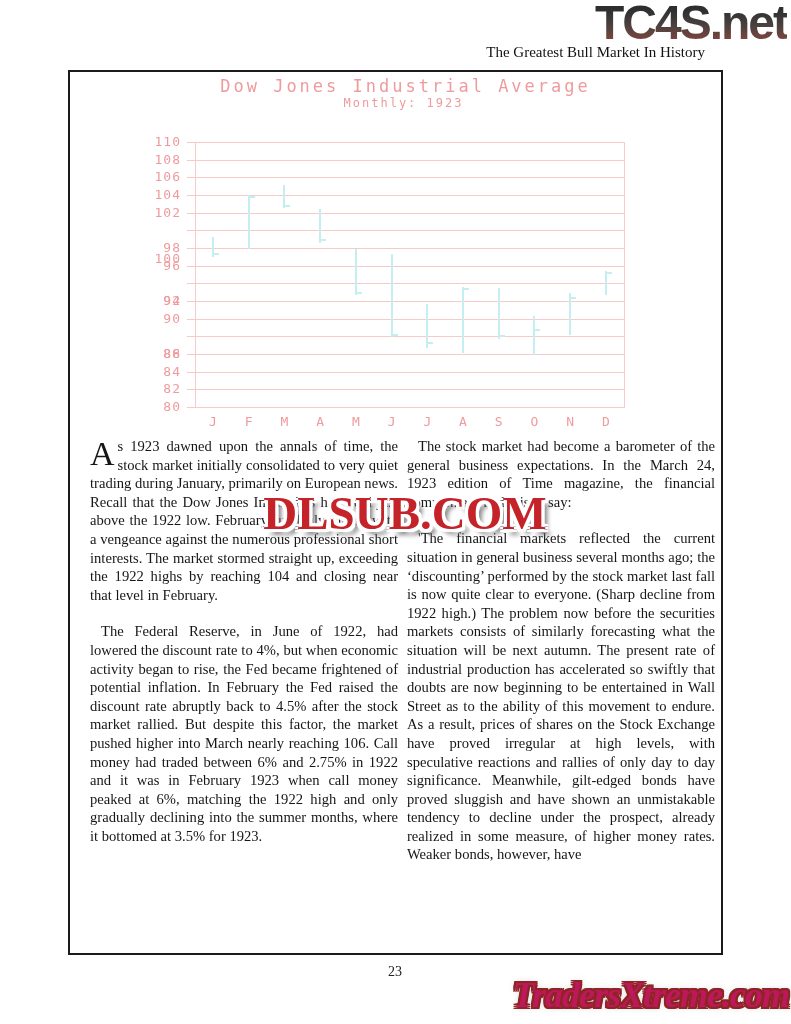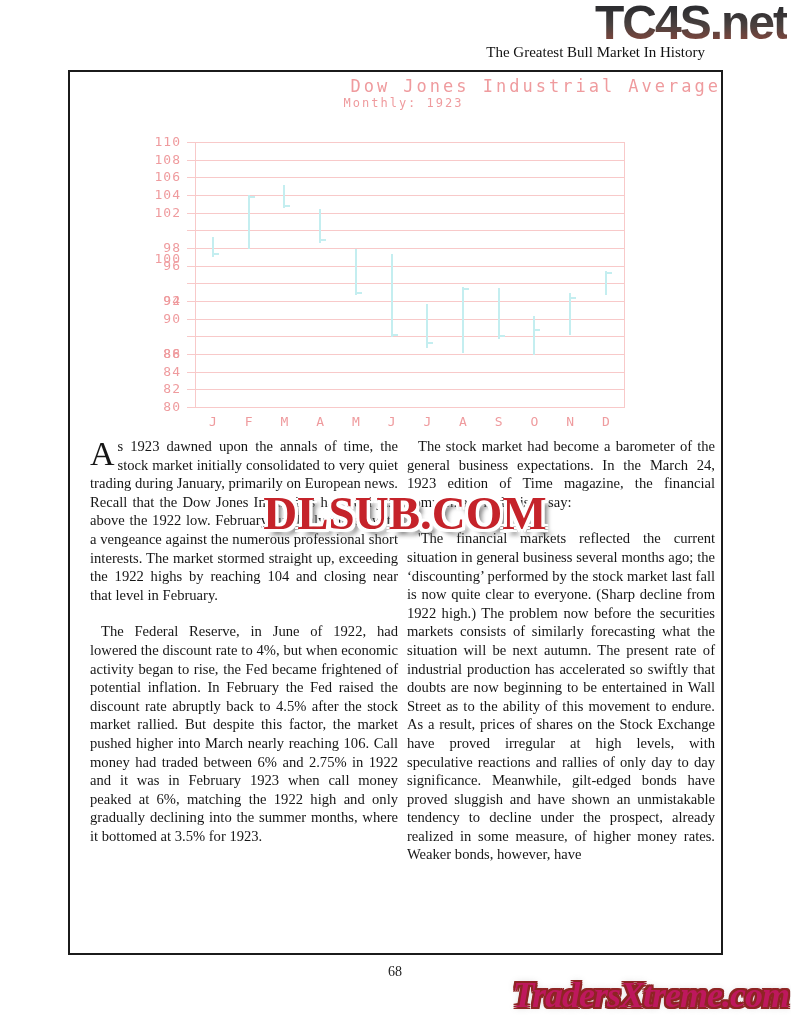--- a/index.html
+++ b/index.html
@@ -21,23 +21,23 @@
     position:absolute;top:44px;right:86px;
     font-family:"Liberation Serif",serif;font-size:15px;color:#121212;
   }
   
   .page-frame{
     position:absolute;left:68px;top:70px;width:651px;height:881px;
     border:2px solid #1b1b1b;background:#ffffff;
   }
   
   .chart-title{
-    position:absolute;left:0;top:4px;width:100%;text-align:right;
+    position:absolute;left:0;top:4px;width:100%;text-align:center;
     font-family:"DejaVu Sans Mono",monospace;font-size:17px;letter-spacing:3px;
-    color:var(--chart-label,#f0989c);font-weight:normal;
+    color:var(--chart-label,#f0989c);font-weight:normal;padding-left:10px;
   }
   .chart-subtitle{
     position:absolute;left:8px;top:24px;width:100%;text-align:center;
     font-family:"DejaVu Sans Mono",monospace;font-size:12px;letter-spacing:2px;
     color:var(--chart-label,#f0989c);
   }
   .chart-plot{
     position:absolute;left:125px;top:70px;width:430px;height:265px;
   }
   .axis-left{
@@ -200,14 +200,14 @@
 
   <div class="col col-right">
     <p>The stock market had become a barometer of the general business expectations. In the March 24, 1923 edition of Time magazine, the financial commentary had this to say:</p>
     <p>'The financial markets reflected the current situation in general business several months ago; the ‘discounting’ performed by the stock market last fall is now quite clear to everyone. (Sharp decline from 1922 high.) The problem now before the securities markets consists of similarly forecasting what the situation will be next autumn.  The present rate of industrial production has accelerated so swiftly that doubts are now beginning to be entertained in Wall Street as to the ability of this movement to endure.  As a result, prices of shares on the Stock Exchange have proved irregular at high levels, with speculative reactions and rallies of only day to day significance. Meanwhile, gilt-edged bonds have proved sluggish and have shown an unmistakable tendency to decline under the prospect, already realized in some measure, of higher money rates.  Weaker bonds, however, have</p>
   </div>
 
 </div>
 
 <div class="watermark">DLSUB.COM</div>
 
-<div class="page-number">68</div>
+<div class="page-number">23</div>
 <div class="footer-logo">TradersXtreme.com</div>
 
 </body></html>

